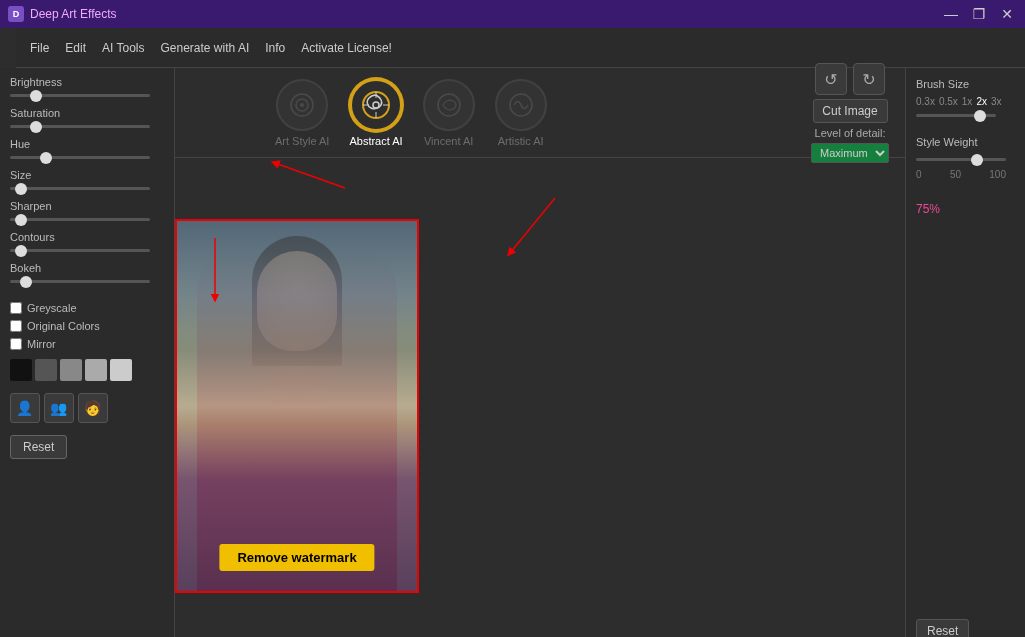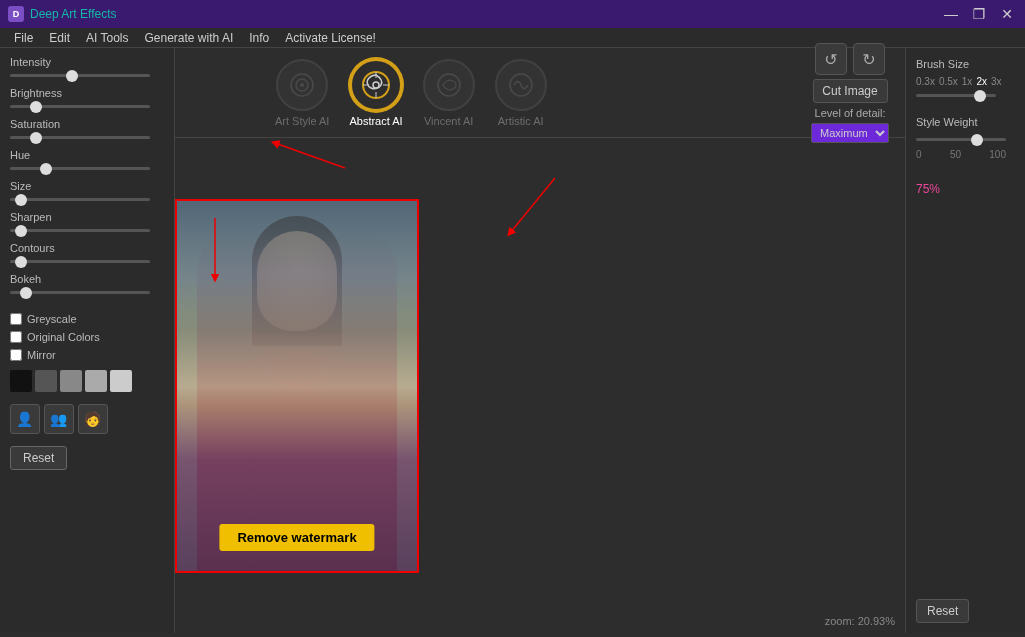--- a/index.html
+++ b/index.html
@@ -25,41 +25,42 @@
     }
     #title-bar .app-icon {
       width: 16px; height: 16px;
       background: #7b4fc4;
       border-radius: 3px;
       margin-right: 6px;
       display: flex; align-items: center; justify-content: center;
       font-size: 9px; color: white; font-weight: bold;
     }
     #title-bar .title-text {
-      color: #14b8a6; font-size: 12px;
+      color: #f0abfc; font-size: 12px;
     }
     #title-bar .window-controls {
       position: absolute; right: 8px; top: 0; height: 100%;
       display: flex; align-items: center; gap: 8px;
     }
     .wc-btn {
       width: 20px; height: 20px;
       display: flex; align-items: center; justify-content: center;
       color: #ccc; font-size: 14px; cursor: pointer;
       border: none; background: transparent;
     }
 
     
     #menu-bar {
-      height: 20px;
+      height: 40px;
       background: #2b2b2b;
       display: flex;
       align-items: center;
       padding: 0 6px;
       border-bottom: 1px solid #444;
+      margin-left: 16px;
     }
     .menu-item {
       padding: 2px 8px;
       color: #ccc;
       font-size: 12px;
       cursor: pointer;
       border-radius: 2px;
     }
 
     
@@ -218,21 +219,21 @@
       border-radius: 3px;
       cursor: pointer;
       font-size: 12px;
       width: 75px; text-align: center;
     }
     .level-row {
       display: flex; align-items: center; gap: 4px;
       font-size: 11px; color: #aaa; white-space: nowrap;
     }
     .level-select {
-      background: #6d28d9;
+      background: #15803d;
       border: 1px solid #555;
       color: #ccc;
       font-size: 11px;
       padding: 2px 4px;
       border-radius: 2px;
     }
 
     
     #canvas-area {
       flex: 1;
@@ -394,26 +395,20 @@
   <div class="menu-item">AI Tools</div>
   <div class="menu-item">Generate with AI</div>
   <div class="menu-item">Info</div>
   <div class="menu-item">Activate License!</div>
 </div>
 
 <div id="main">
 
   <div id="left-sidebar">
     <div class="slider-row">
-      <span class="slider-label">Intensity</span>
-      <div class="slider-track">
-        <div class="slider-thumb" style="left: 56px;"></div>
-      </div>
-    </div>
-    <div class="slider-row">
       <span class="slider-label">Brightness</span>
       <div class="slider-track">
         <div class="slider-thumb" style="left: 20px;"></div>
       </div>
     </div>
     <div class="slider-row">
       <span class="slider-label">Saturation</span>
       <div class="slider-track">
         <div class="slider-thumb" style="left: 20px;"></div>
       </div>

